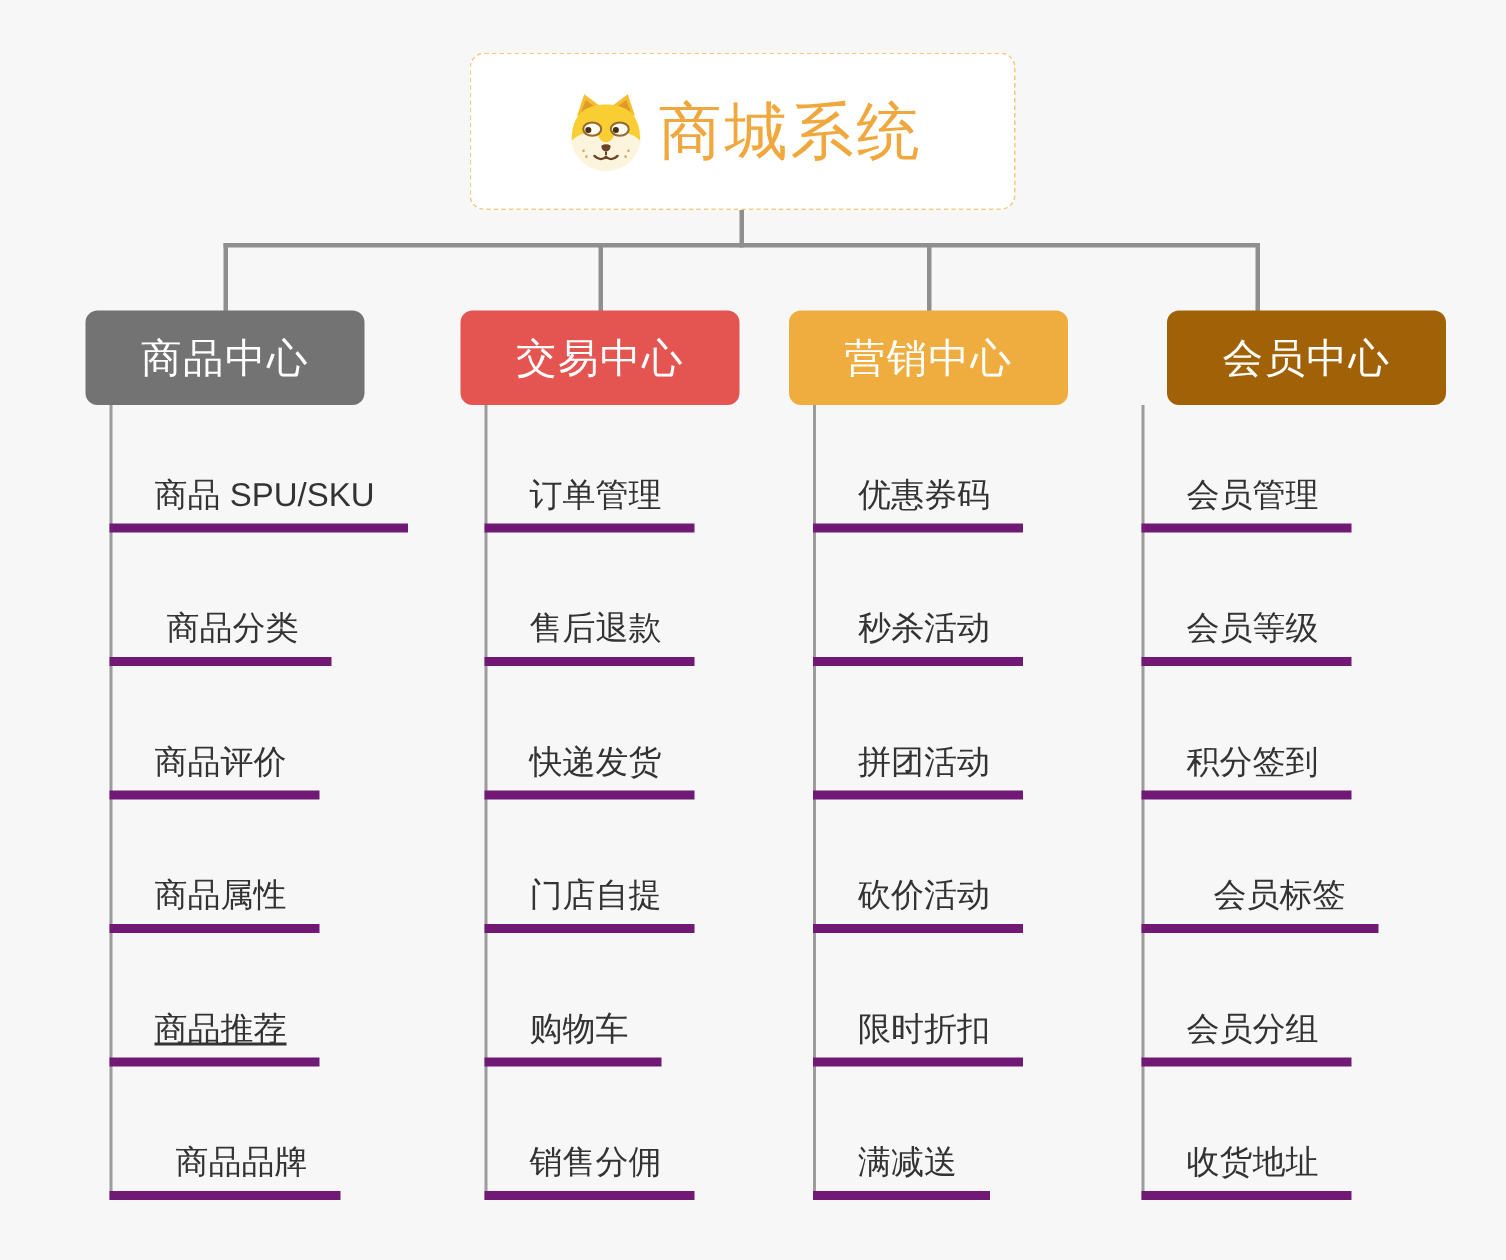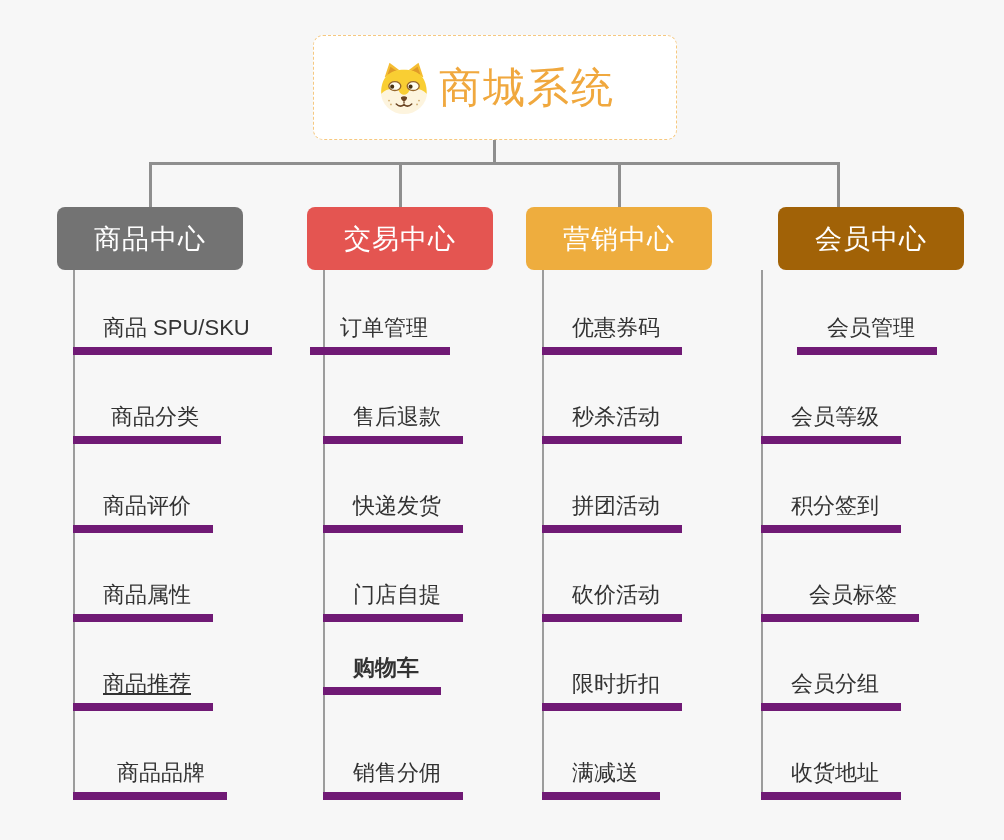--- a/index.html
+++ b/index.html
@@ -17,21 +17,21 @@
   #root-title{font-size:42px;color:#f0a83e;letter-spacing:2px;line-height:1;}
 
   .branch-header{
     position:absolute;width:186px;height:63px;border-radius:8px;
     color:#ffffff;font-size:27px;letter-spacing:1px;
     display:flex;align-items:center;justify-content:center;
   }
 
   .tree-item{
     position:absolute;height:44px;box-sizing:border-box;
-    border-bottom:8px solid #701a75;
+    border-bottom:6px solid #701a75;
     padding:0 22px 6px 30px;
     display:flex;align-items:flex-end;
     font-size:22px;color:#333333;white-space:nowrap;width:max-content;
     line-height:1.2;
   }
 </style>
 </head>
 <body>
 
 <div id="canvas">
@@ -76,37 +76,37 @@
       <div class="branch-header" style="left: 57px; top: 207px; background: #737373;">商品中心</div>
       <div class="branch-vline" style="left: 73px; top: 270px; height: 530px;"></div>
       <div class="tree-item" style="left: 73px; top: 311px;">商品 SPU/SKU</div>
       <div class="tree-item" style="left: 73px; top: 400px; padding-left: 38px;">商品分类</div>
       <div class="tree-item" style="left: 73px; top: 489px;">商品评价</div>
       <div class="tree-item" style="left: 73px; top: 578px;">商品属性</div>
       <div class="tree-item" style="left: 73px; top: 667px; text-decoration: underline;">商品推荐</div>
       <div class="tree-item" style="left: 73px; top: 756px; padding-left: 44px;">商品品牌</div>
       <div class="branch-header" style="left: 307px; top: 207px; background: rgb(228, 85, 81);">交易中心</div>
       <div class="branch-vline" style="left: 323px; top: 270px; height: 530px;"></div>
-      <div class="tree-item" style="left: 310px; top: 311px;">订单管理</div>
+      <div class="tree-item" style="left: 323px; top: 311px;">订单管理</div>
       <div class="tree-item" style="left: 323px; top: 400px;">售后退款</div>
       <div class="tree-item" style="left: 323px; top: 489px;">快递发货</div>
       <div class="tree-item" style="left: 323px; top: 578px;">门店自提</div>
-      <div class="tree-item" style="left: 323px; top: 651px; font-weight: bold;">购物车</div>
+      <div class="tree-item" style="left: 323px; top: 667px;">购物车</div>
       <div class="tree-item" style="left: 323px; top: 756px;">销售分佣</div>
       <div class="branch-header" style="left: 526px; top: 207px; background: rgb(238, 173, 62);">营销中心</div>
       <div class="branch-vline" style="left: 542px; top: 270px; height: 530px;"></div>
       <div class="tree-item" style="left: 542px; top: 311px;">优惠券码</div>
       <div class="tree-item" style="left: 542px; top: 400px;">秒杀活动</div>
       <div class="tree-item" style="left: 542px; top: 489px;">拼团活动</div>
       <div class="tree-item" style="left: 542px; top: 578px;">砍价活动</div>
       <div class="tree-item" style="left: 542px; top: 667px;">限时折扣</div>
       <div class="tree-item" style="left: 542px; top: 756px;">满减送</div>
       <div class="branch-header" style="left: 745px; top: 207px; background: #a16207; margin-left: 33px;">会员中心</div>
       <div class="branch-vline" style="left: 761px; top: 270px; height: 530px;"></div>
-      <div class="tree-item" style="left: 761px; top: 311px; margin-left: 36px;">会员管理</div>
+      <div class="tree-item" style="left: 761px; top: 311px;">会员管理</div>
       <div class="tree-item" style="left: 761px; top: 400px;">会员等级</div>
       <div class="tree-item" style="left: 761px; top: 489px;">积分签到</div>
       <div class="tree-item" style="left: 761px; top: 578px; padding-left: 48px;">会员标签</div>
       <div class="tree-item" style="left: 761px; top: 667px;">会员分组</div>
       <div class="tree-item" style="left: 761px; top: 756px;">收货地址</div>
     </div>
 
 </div>
 
 </body></html>

